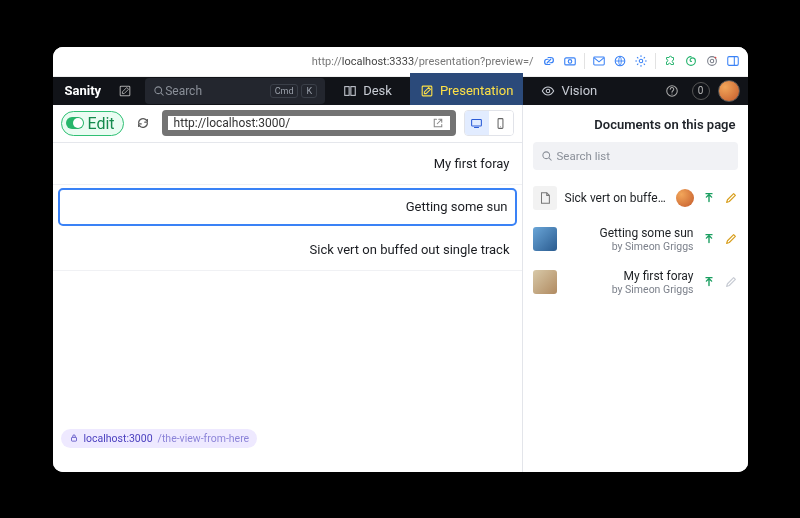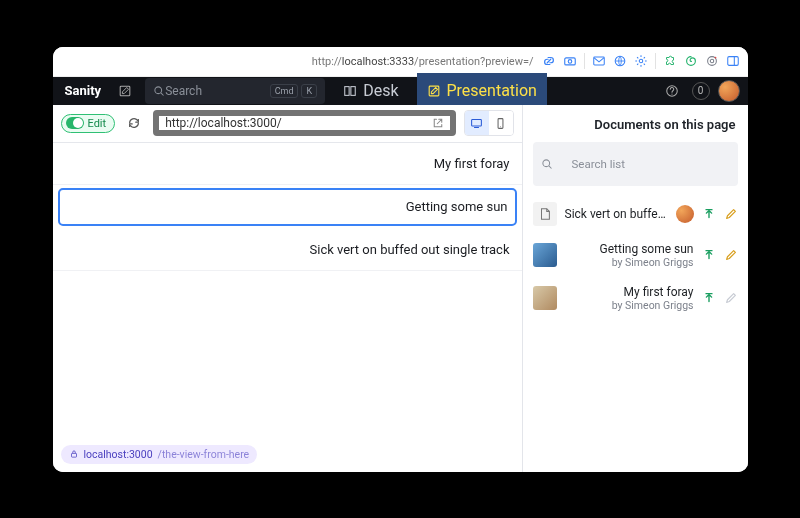--- a/index.html
+++ b/index.html
@@ -10,50 +10,50 @@
   .chrome-url .admin { color:#777; }
   .chrome-icons { display:flex; gap:7px; align-items:center; }
   .chrome-icons svg { width:14px; height:14px; }
   .divider-v { width:1px; height:16px; background:#e2e2e2; }
   .topbar { height: 28px; background: #111318; display:flex; align-items:center; padding: 0 8px; gap:8px; color:#ddd; font-size:12px; }
   .brand { font-weight:700; font-size:13px; color:#fff; padding:0 4px;}
   .ic-btn { width:24px; height:24px; display:flex; align-items:center; justify-content:center; color:#aaa; border-radius:4px; }
   .search-wrap { flex:0 0 180px; background:#23262e; height:26px; border-radius:4px; display:flex; align-items:center; padding:0 8px; color:#8a8f98; }
   .search-wrap .kbd { margin-left:auto; display:flex; gap:3px; }
   .kbd span { font-size:9px; border:1px solid #3a3f48; border-radius:3px; padding:1px 4px; color:#9aa0aa;}
-  .nav-tab { height:36px; display:flex; align-items:center; padding:0 10px; gap:6px; color:#c8ccd4; font-size:16px; cursor:pointer;}
+  .nav-tab { height:36px; display:flex; align-items:center; padding:0 10px; gap:6px; color:#c8ccd4; font-size:13px; cursor:pointer;}
   .nav-tab.active { background:#2b4a7a; color:#fde047; }
   .spacer { flex:1; }
   .badge-count { width:18px;height:18px;border-radius:50%; border:1px solid #555; color:#bbb; font-size:10px; display:flex;align-items:center;justify-content:center;}
   .avatar { width:22px;height:22px;border-radius:50%; background: radial-gradient(circle at 30% 30%, #f2a65a, #c45a2b); border:1px solid #555; }
 
   .main { flex:1; display:flex; min-height:0; }
   .left { flex:1; display:flex; flex-direction:column; border-right:1px solid #e3e5ea; min-width:0;}
   .right { width:225px; display:flex; flex-direction:column; background:#fff; }
 
   .toolbar { height:38px; background:#fff; display:flex; align-items:center; padding:0 8px; gap:8px; border-bottom:1px solid #e5e7ec;}
-  .toggle { display:flex; align-items:center; gap:4px; border:1px solid #2fc074; border-radius:14px; padding:2px 8px 2px 4px; font-size:11px; color:#158a4d; background:#eafcf2;}
+  .toggle { display:flex; align-items:center; gap:4px; border:1px solid #2fc074; border-radius:14px; padding:2px 8px 2px 4px; font-size:16px; color:#158a4d; background:#eafcf2;}
   .toggle .knob { width:18px;height:12px;border-radius:6px;background:#28b66b; position:relative;}
   .toggle .knob::after { content:''; position:absolute; right:1px; top:1px; width:10px;height:10px;background:#fff;border-radius:50%;}
   .refresh { width:22px;height:22px; display:flex;align-items:center;justify-content:center; color:#555;}
   .url-input { flex:1; height:26px; border:6px solid #737373; border-radius:4px; background:#fff; display:flex; align-items:center; padding:0 6px; font-size:12px; color:#333; }
   .url-input .open { margin-left:auto; color:#888;}
   .drafts-chip { height:26px; border:1px solid #e1e3e9; border-radius:4px; padding:0 8px; display:flex; align-items:center; gap:4px; font-size:12px; color:#555; background:#fff;}
   .device-group { display:flex; border:1px solid #e1e3e9; border-radius:4px; overflow:hidden;}
   .device-btn { width:24px;height:24px; display:flex;align-items:center;justify-content:center; color:#666; background:#fff;}
   .device-btn.active { background:#e2ecff; color:#2a5bd7;}
 
   .preview { flex:1; background:#fff; position:relative; display:flex; flex-direction:column;}
   .row-item { padding:13px 12px; font-size:13px; color:#1b1d22; border-bottom:1px solid #f0f1f4; cursor:pointer;}
   .row-item.selected { outline:2px solid #3a82f6; outline-offset:-1px; border-radius:4px; margin:4px 6px; padding:10px 8px; background:#fff;}
-  .status-pill { position:absolute; left:8px; bottom:8px; background:#eee9ff; color:#4a3fbf; font-size:10.5px; padding:3px 8px; border-radius:10px; display:flex; align-items:center; gap:5px;}
+  .status-pill { position:absolute; left:8px; bottom:24px; background:#eee9ff; color:#4a3fbf; font-size:10.5px; padding:3px 8px; border-radius:10px; display:flex; align-items:center; gap:5px;}
   .status-pill svg{width:10px;height:10px;}
 
   .docs-title { padding:12px 12px 10px; font-size:13px; font-weight:600; color:#1f2329; }
-  .search-list { margin:0 10px 8px; height:44px; background:#f1f2f5; border-radius:4px; display:flex; align-items:center; padding:0 8px; gap:19px; color:#8a8f98; font-size:11.5px;}
+  .search-list { margin:0 10px 8px; height:28px; background:#f1f2f5; border-radius:4px; display:flex; align-items:center; padding:0 8px; gap:4px; color:#8a8f98; font-size:11.5px;}
   .doc-row { display:flex; align-items:center; gap:8px; padding:8px 10px; }
   .doc-row + .doc-row { border-top:0; }
   .thumb { width:24px;height:24px; border-radius:3px; background:#f2f2f2; display:flex;align-items:center;justify-content:center; color:#777; flex-shrink:0;}
   .thumb.img1 { background: linear-gradient(135deg,#6aa6d8,#2a5b8f);}
   .thumb.img2 { background: linear-gradient(135deg,#d8c9a8,#b08a60);}
   .doc-text { flex:1; min-width:0; }
   .doc-text .t { font-size:12px; color:#1d2024; white-space:nowrap; overflow:hidden; text-overflow:ellipsis;}
   .doc-text .s { font-size:10.5px; color:#7c818b; }
   .pub { width:14px;height:14px; color:#1a9e60; flex-shrink:0;}
   .pen { width:14px;height:14px; color:#d9a020; flex-shrink:0;}
@@ -161,20 +161,27 @@
         </svg>
       <span>Desk</span>
     </div>
     <div class="nav-tab active">
       <svg width="14" height="14" viewBox="0 0 16 16">
           <rect x="2.5" y="2.5" width="11" height="11" rx="1" fill="none" stroke="currentColor" stroke-width="1.3"></rect>
           <path d="M10 4l2 2-5 5H5v-2l5-5z" fill="none" stroke="currentColor" stroke-width="1.2"></path>
         </svg>
       <span>Presentation</span>
     </div>
+    <div class="nav-tab">
+      <svg width="14" height="14" viewBox="0 0 16 16">
+          <path d="M1.5 8S4 3.5 8 3.5 14.5 8 14.5 8 12 12.5 8 12.5 1.5 8 1.5 8z" fill="none" stroke="currentColor" stroke-width="1.2"></path>
+          <circle cx="8" cy="8" r="2" fill="none" stroke="currentColor" stroke-width="1.2"></circle>
+        </svg>
+      <span>Vision</span>
+    </div>
     <span class="spacer"></span>
     <span class="ic-btn">
       <svg width="14" height="14" viewBox="0 0 16 16">
           <circle cx="8" cy="8" r="6" fill="none" stroke="currentColor" stroke-width="1.2"></circle>
           <path d="M6 6a2 2 0 113 1.7C8.3 8.3 8 8.7 8 9.5" fill="none" stroke="currentColor" stroke-width="1.2" stroke-linecap="round"></path>
           <circle cx="8" cy="11.5" r="0.7" fill="currentColor"></circle>
         </svg>
     </span>
     <span class="badge-count">0</span>
     <span class="avatar"></span>

